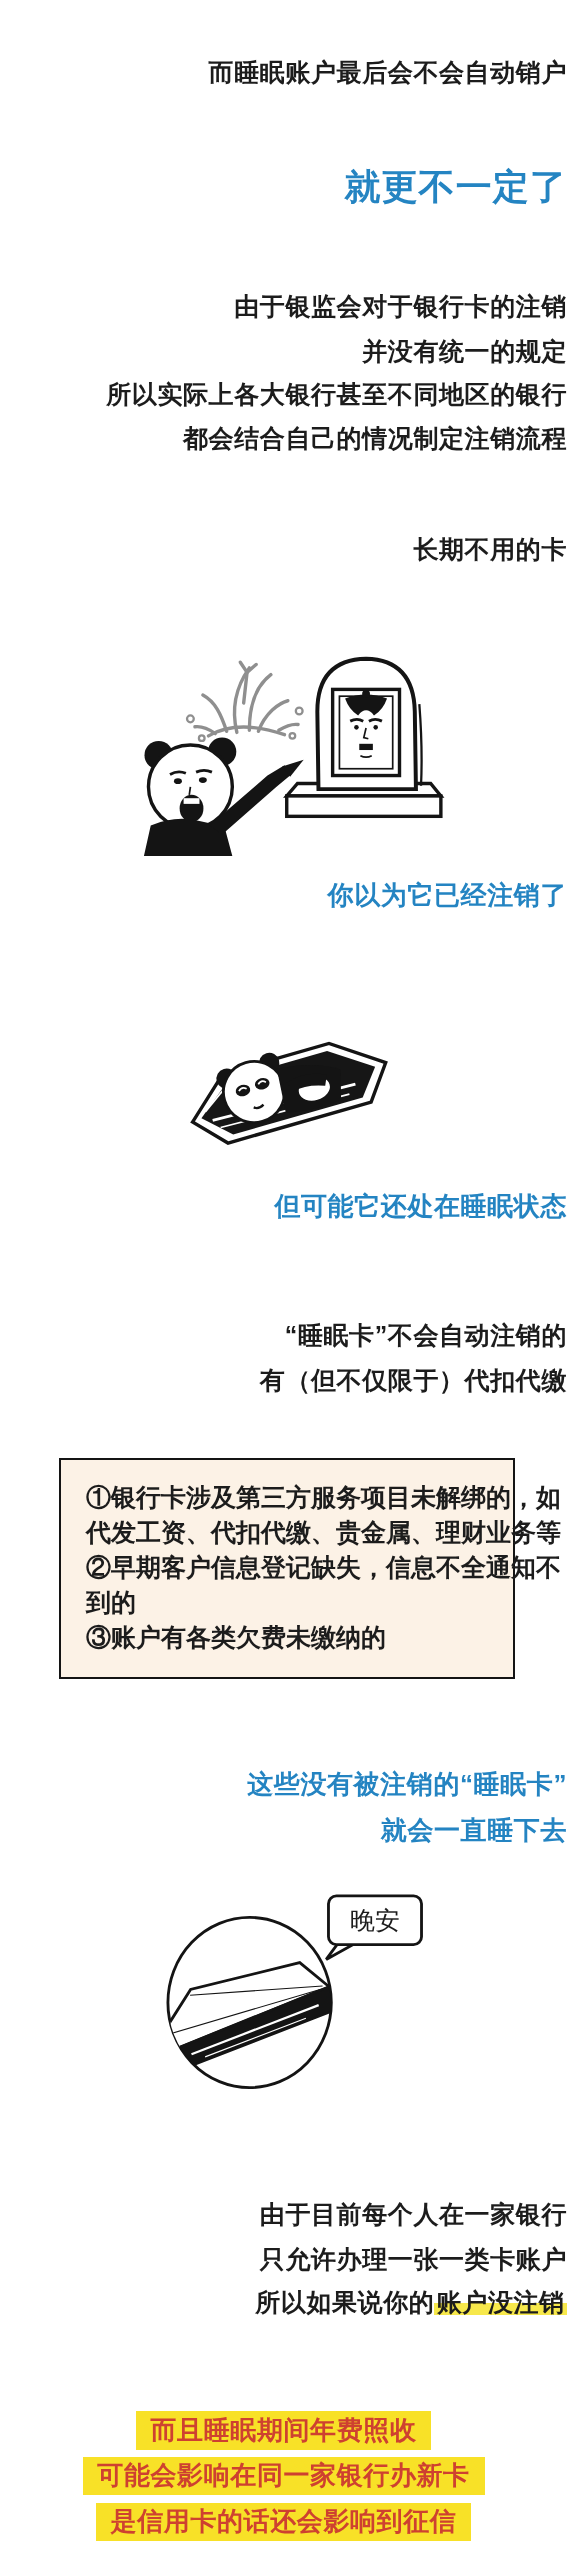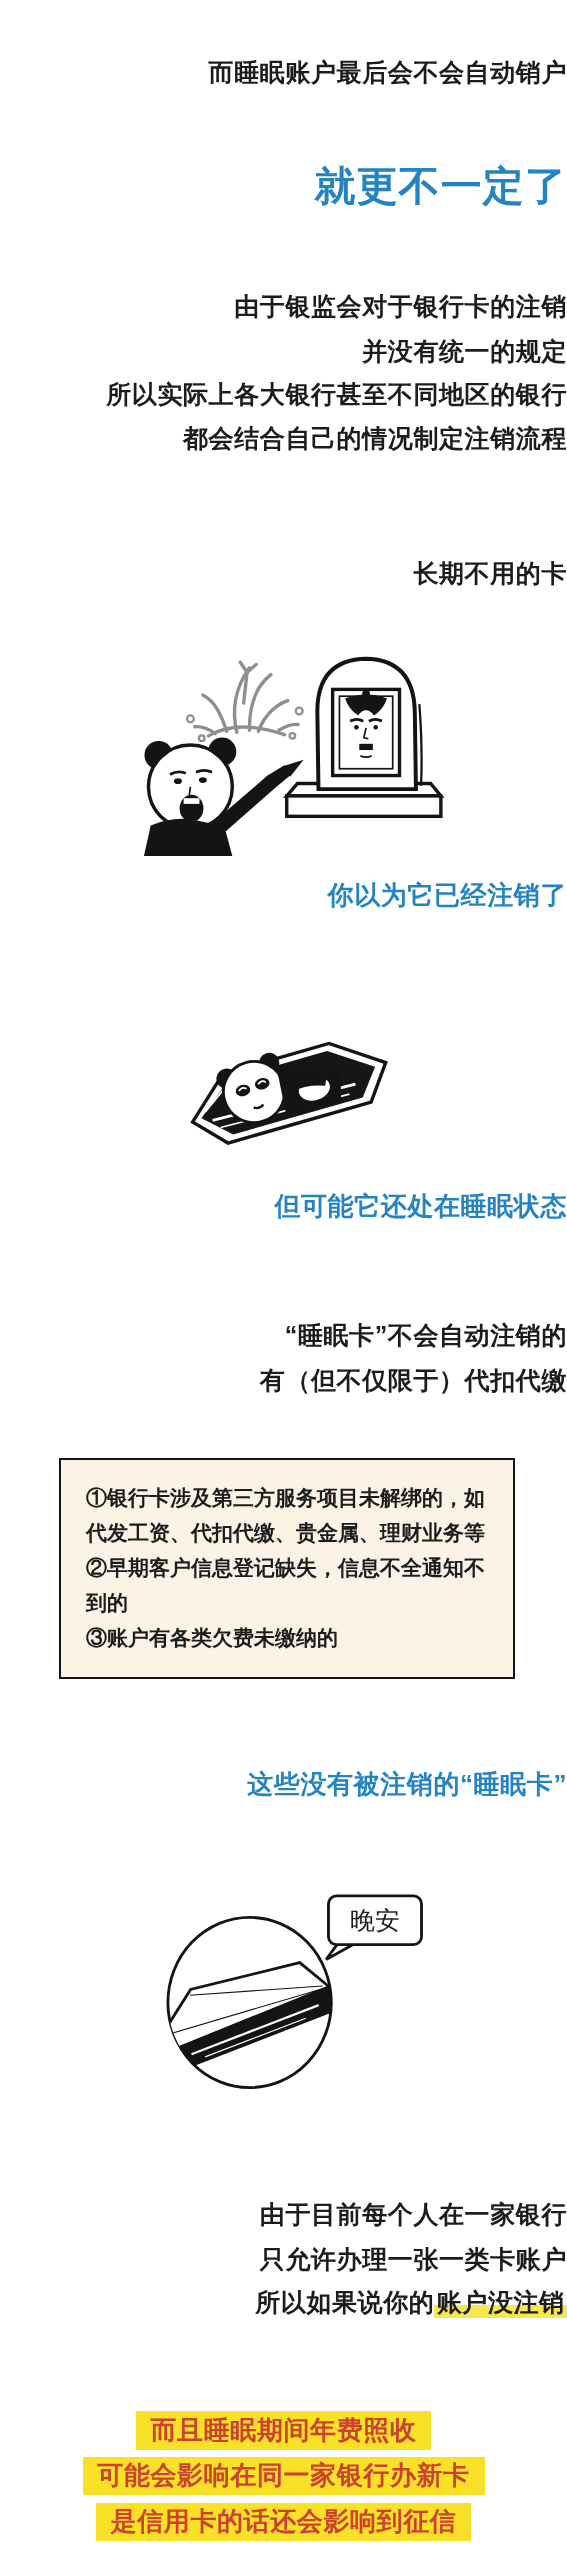--- a/index.html
+++ b/index.html
@@ -1,27 +1,27 @@
 <!DOCTYPE html>
 <html style="font-size:9px"><head>
 <meta charset="utf-8">
 <style>
   html,body{margin:0;padding:0;background:#ffffff;}
   .page{position:relative;width:567px;height:2576px;background:#ffffff;overflow:hidden;
         font-family:"Liberation Sans",sans-serif;color:#1c1c1c;}
   .t{position:absolute;left:0;width:567px;text-align:right;white-space:nowrap;}
   .body{font-size:25px;font-weight:600;line-height:34px;letter-spacing:0.6px;}
-  .blue-h{font-size:41px;font-weight:800;line-height:45px;color:#2484c2;letter-spacing:1.1px;}
+  .blue-h{font-size:36px;font-weight:800;line-height:45px;color:#2484c2;letter-spacing:1.1px;}
   .blue-c{font-size:26px;font-weight:800;line-height:36px;color:#2484c2;letter-spacing:0.6px;}
-  .bold{font-weight:800;font-family:Liberation Mono, monospace;}
+  .bold{font-weight:800;}
   .marker{background:linear-gradient(to bottom,transparent 52%, #f7e84b 52%, #f7e84b 96%, transparent 96%);
           padding:0 2.3px;}
   .infobox{position:absolute;left:59px;top:1458px;width:456px;height:221px;box-sizing:border-box;
            border:2.3px solid #141414;background:#fcf2e6;padding:20.4px 6.8px 0 25px;text-align:left;}
-  .infobox div{font-size:21px;font-weight:600;line-height:35px;white-space:nowrap;color:#1c1c1c;}
+  .infobox div{font-size:25px;font-weight:600;line-height:35px;white-space:nowrap;color:#1c1c1c;}
   .warnwrap{position:absolute;top:2411px;left:0;width:567px;text-align:left;}
   .warn{display:block;margin:0 auto 7.4px auto;width:-moz-max-content;width:max-content;
         background:#f8e127;color:#ce4130;font-size:26px;font-weight:800;line-height:29.5px;
         padding:4.5px 14.8px;white-space:nowrap;letter-spacing:0.6px;}
   .meme{position:absolute;}
   svg text{font-family:"Liberation Sans",sans-serif;}
 </style>
 </head>
 <body>
 
@@ -29,21 +29,21 @@
 
   <div class="t body" style="top:55px">而睡眠账户最后会不会自动销户</div>
 
   <div class="t blue-h" style="top:164px">就更不一定了</div>
 
   <div class="t body" style="top:289px">由于银监会对于银行卡的注销</div>
   <div class="t body" style="top:334px">并没有统一的规定</div>
   <div class="t body" style="top:377px">所以实际上各大银行甚至不同地区的银行</div>
   <div class="t body" style="top:421px">都会结合自己的情况制定注销流程</div>
 
-  <div class="t body" style="top:556px">长期不用的卡</div>
+  <div class="t body" style="top:532px">长期不用的卡</div>
 
   <svg class="meme" style="left:136px;top:635px" width="323" height="221" viewBox="0 0 570 390">
 
     <g>
       <polygon points="285,262 520,262 538,284 266,284" fill="#ffffff" stroke="#141414" stroke-width="6"></polygon>
       <rect x="266" y="284" width="272" height="36" fill="#ffffff" stroke="#141414" stroke-width="6"></rect>
     </g>
 
     <g>
       <path d="M 322 272 L 320 135 Q 320 44 406 42 Q 490 44 492 135 L 494 272 Z" fill="#ffffff" stroke="#141414" stroke-width="7"></path>
@@ -125,20 +125,21 @@
 
   <div class="infobox">
     <div>①银行卡涉及第三方服务项目未解绑的，如</div>
     <div>代发工资、代扣代缴、贵金属、理财业务等</div>
     <div>②早期客户信息登记缺失，信息不全通知不</div>
     <div>到的</div>
     <div>③账户有各类欠费未缴纳的</div>
   </div>
 
   <div class="t blue-c" style="top:1766px">这些没有被注销的“睡眠卡”</div>
+  <div class="t blue-c" style="top:1812px">就会一直睡下去</div>
 
   <svg class="meme" style="left:156px;top:1889px" width="278" height="210" viewBox="0 0 490 370">
     <defs>
       <clipPath id="zoomclip">
           <ellipse cx="165" cy="200" rx="144" ry="150"></ellipse>
         </clipPath>
     </defs>
     <ellipse cx="165" cy="200" rx="144" ry="150" fill="#ffffff" stroke="#141414" stroke-width="5"></ellipse>
     <g clip-path="url(#zoomclip)">
       <g transform="translate(160,215) rotate(-24)">

